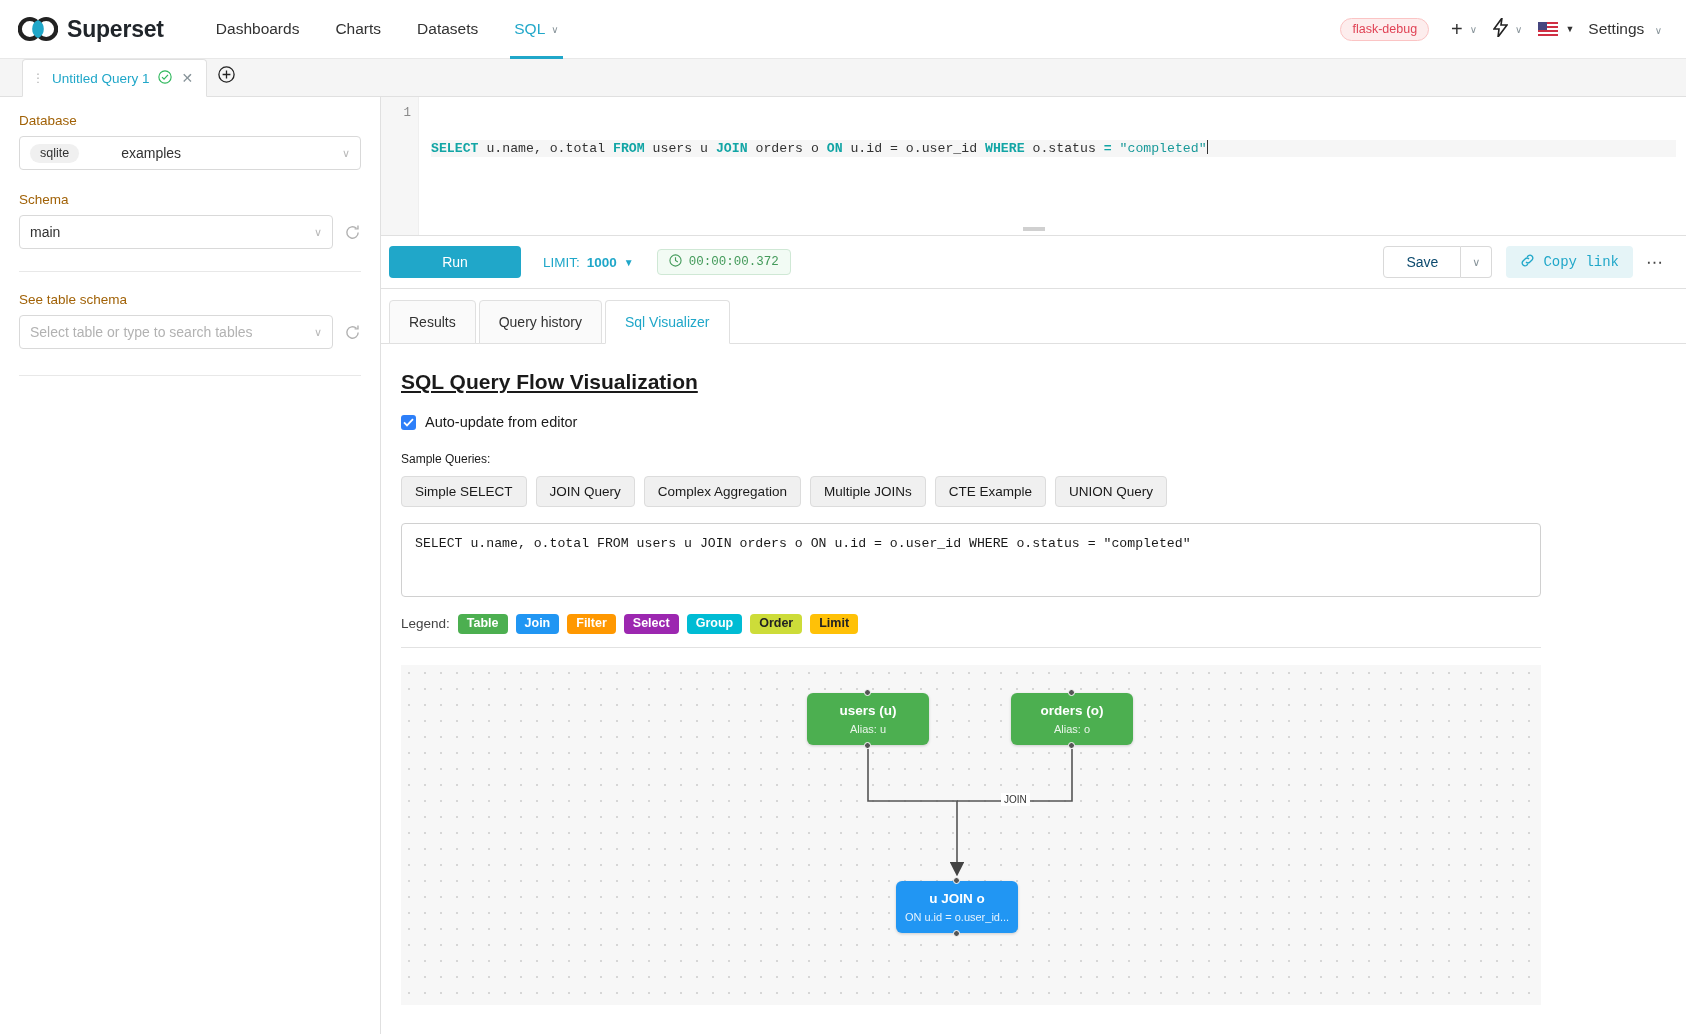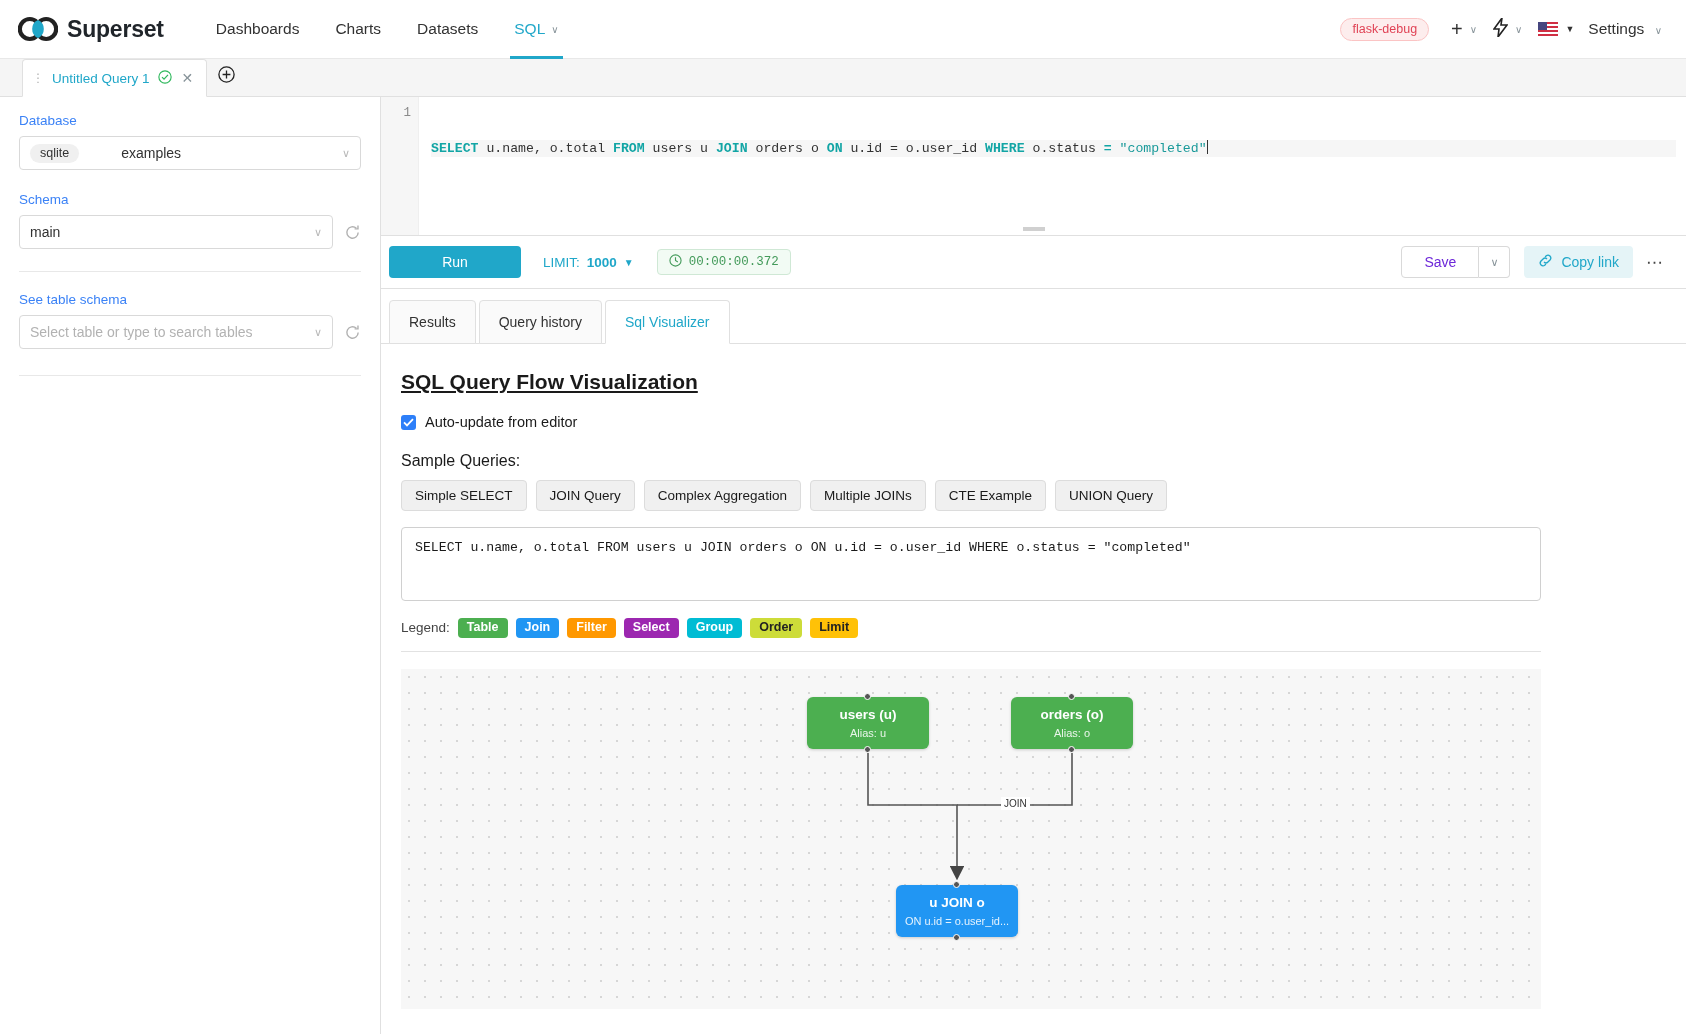--- a/index.html
+++ b/index.html
@@ -76,21 +76,21 @@
   
   .body-split { display: flex; height: calc(1034px - 59px - 38px); }
 
   
   .left-panel {
     width: 381px; flex: 0 0 381px;
     border-right: 1px solid #e0e0e0;
     padding: 16px 19px 0 19px;
     background: #fff;
   }
-  .field-label { font-size: 13.5px; color: #3b82f6; margin-bottom: 8px; }
+  .field-label { font-size: 13.5px; color: #a16207; margin-bottom: 8px; }
   .select-box {
     height: 34px; border: 1px solid #d9d9d9; border-radius: 4px;
     display: flex; align-items: center; padding: 0 10px;
     font-size: 14px; background: #fff; cursor: pointer;
     position: relative;
     gap: 32px;
   }
   .select-box .chev { margin-left: auto; color: #b8b8b8; font-size: 11px; }
   .db-chip {
     background: #f0f0f0; border-radius: 11px; font-size: 12.5px;
@@ -151,33 +151,33 @@
   .limit-sel b { font-weight: bold; }
   .timer {
     margin-left: 23px; border: 1px solid #cfe8d5; background: #f2fbf4;
     color: #439a5a; border-radius: 4px; height: 26px;
     display: flex; align-items: center; gap: 7px; padding: 0 11px;
     font-family: "Liberation Mono", monospace; font-size: 12.5px;
   }
   .tb-right { margin-left: auto; display: flex; align-items: center; gap: 0; }
   .save-btn {
     height: 32px; border: 1px solid #d9d9d9; background: #fff; border-radius: 4px 0 0 4px;
-    padding: 0 22px; font-size: 14px; cursor: pointer; color: #6d28d9;
+    padding: 0 22px; font-size: 14px; cursor: pointer; color: #0c4a6e;
     font-family: "Liberation Sans", sans-serif;
   }
   .save-caret {
     height: 32px; width: 31px; border: 1px solid #d9d9d9; border-left: none;
     background: #fff; border-radius: 0 4px 4px 0; cursor: pointer;
     display:flex; align-items:center; justify-content:center; color:#879399; font-size: 11px;
   }
   .copy-link {
     height: 32px; background: #e5f4f7; color: #20a7c9; border: none; border-radius: 4px;
     padding: 0 14px; font-size: 14px; margin-left: 14px; cursor: pointer;
     display: flex; align-items: center; gap: 8px;
-    font-family: Liberation Sans, sans-serif;
+    font-family: Liberation Mono, monospace;
   }
   .dots-btn { margin-left: 13px; color: #444; font-size: 17px; cursor: pointer; letter-spacing:1px; }
 
   
   .result-tabs { display: flex; gap: 0; padding: 10px 0 0 8px; border-bottom: 1px solid #e0e0e0; background:#fff;}
   .rtab {
     height: 44px; padding: 0 19px; font-size: 14px; color: #323232;
     background: #fafafa; border: 1px solid #e0e0e0; border-bottom: 1px solid #e0e0e0;
     border-radius: 4px 4px 0 0; display: flex; align-items: center;
     cursor: pointer; margin-right: 3px; position: relative; top: 1px;
@@ -191,21 +191,21 @@
   }
   .viz-inner { padding-left: 10px; }
   .viz-title { font-size: 21px; font-weight: bold; color: #1a1a1a; margin: 0 0 20px 2px; text-decoration: underline; }
   .auto-row { display: flex; align-items: center; gap: 9px; margin-bottom: 22px; margin-left: 2px;}
   .chk {
     width: 15px; height: 15px; background: #2d7ff9; border-radius: 3px;
     display: flex; align-items: center; justify-content: center; cursor: pointer;
   }
   .chk svg { display:block; }
   .auto-label { font-size: 14.5px; color: #1a1a1a; }
-  .sample-label { font-size: 16px; color: #1a1a1a; margin: 0 0 10px 2px; }
+  .sample-label { font-size: 12px; color: #1a1a1a; margin: 0 0 10px 2px; }
   .sample-row { display: flex; gap: 9px; margin-bottom: 16px; margin-left: 2px;}
   .sample-btn {
     background: #f0f0f0; border: 1px solid #dcdcdc; border-radius: 4px;
     font-size: 13.5px; padding: 7px 13px; cursor: pointer; color: #1a1a1a;
     font-family: "Liberation Sans", sans-serif; white-space: nowrap;
   }
   .sql-box {
     width: 1140px; height: 74px; border: 1px solid #d0d0d0; border-radius: 4px;
     padding: 11px 13px; font-family: "Liberation Mono", monospace; font-size: 13.2px;
     color: #1a1a1a; resize: none; margin-left: 2px; display:block;

